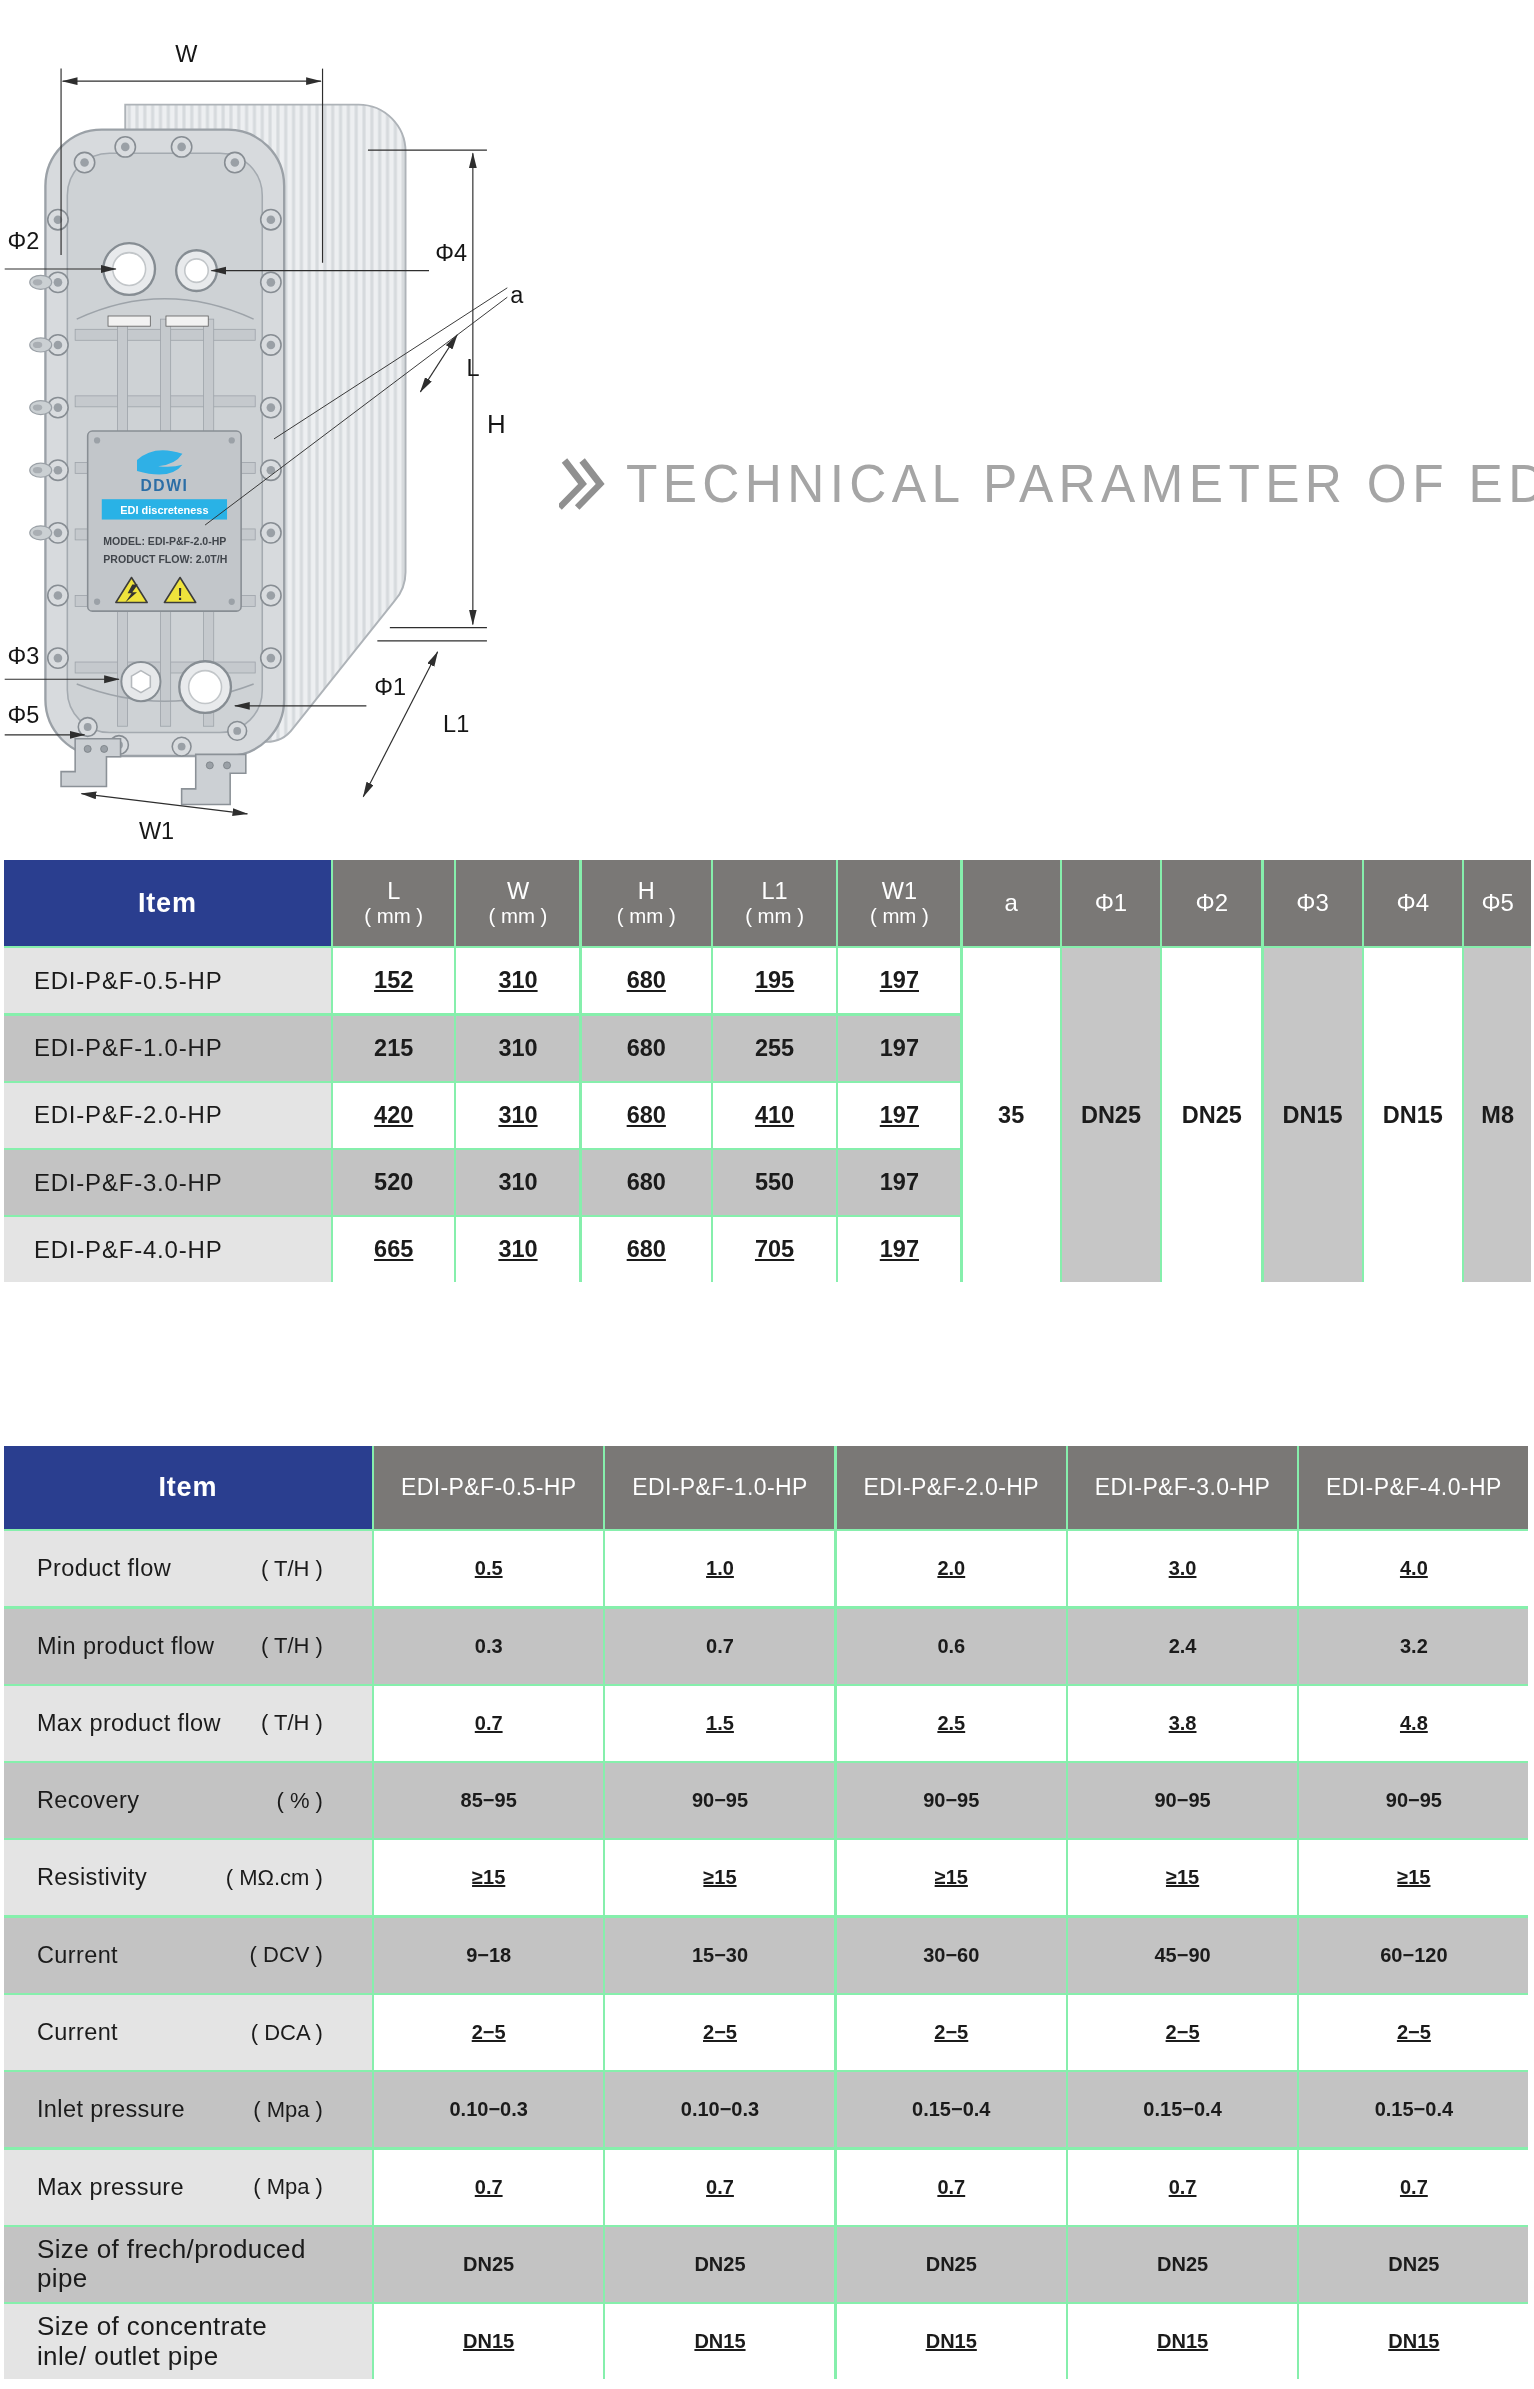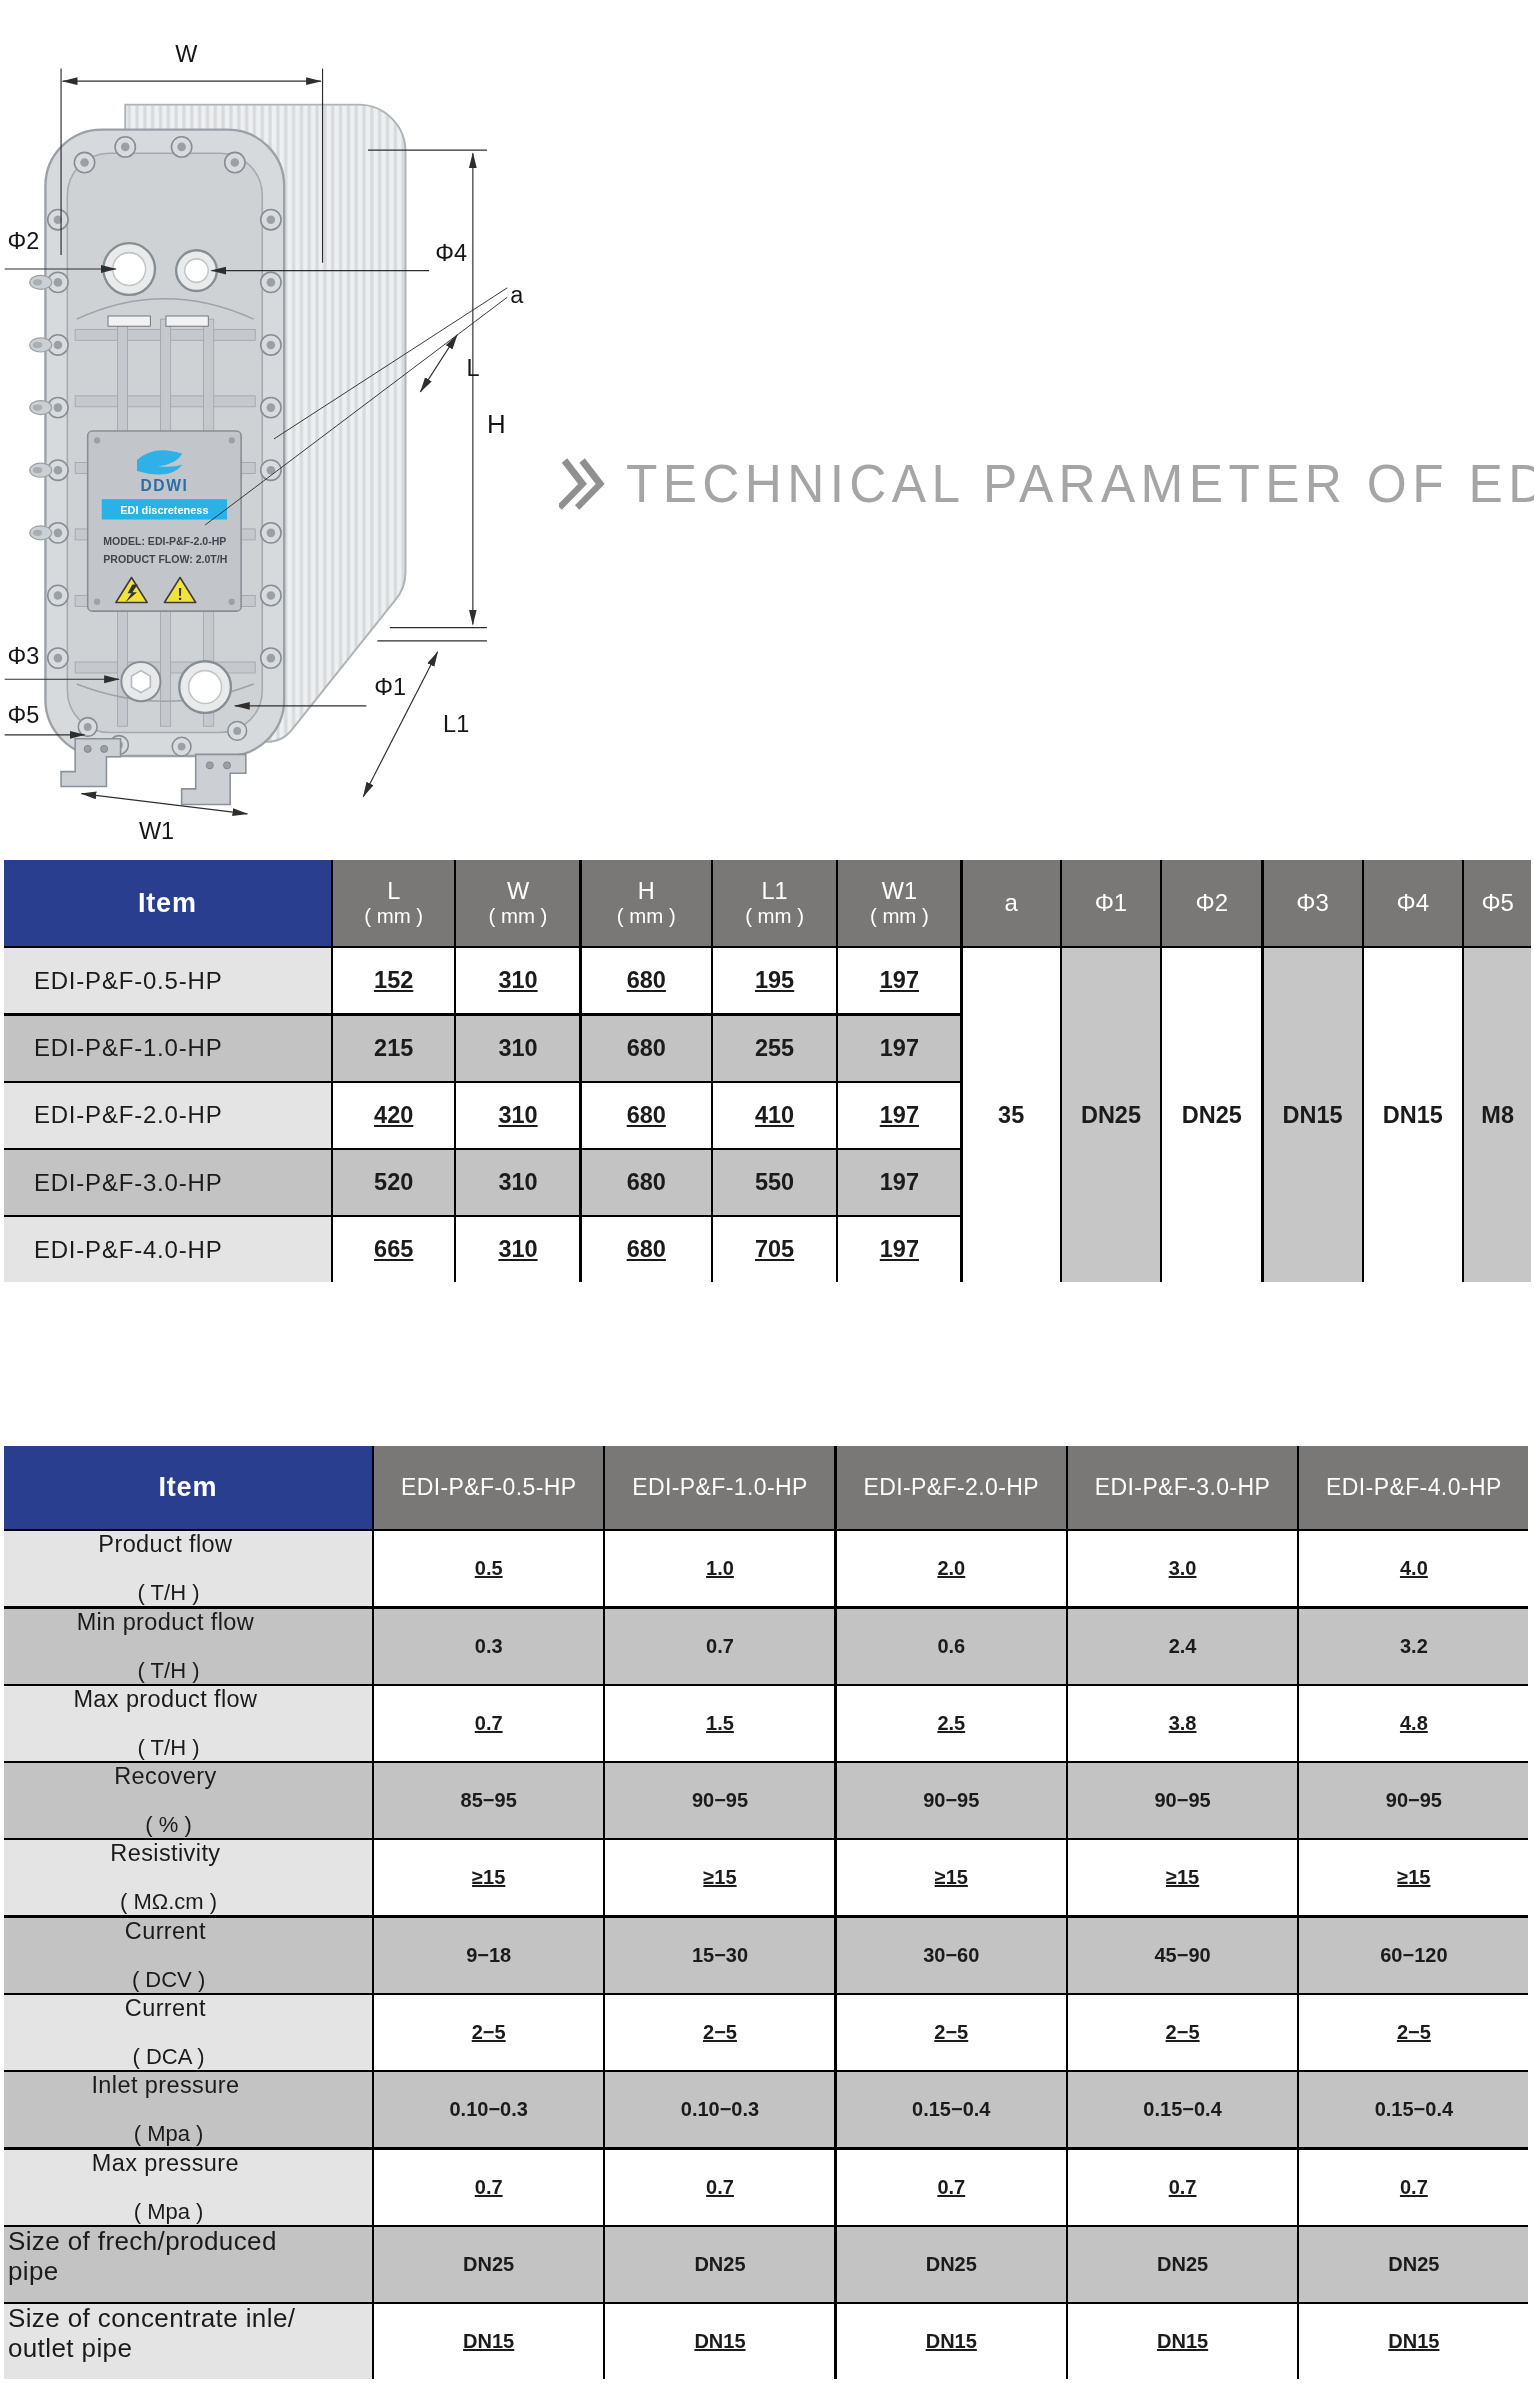--- a/index.html
+++ b/index.html
@@ -8,21 +8,21 @@
 
   
   .diagram{position:absolute;left:0;top:20.4px;width:548px;height:830px;}
 
   
   .title-row{position:absolute;left:559px;top:453px;display:flex;align-items:center;gap:20.4px;}
   .title-text{font-size:53px;color:#a5a5a5;letter-spacing:5.5px;white-space:nowrap;
               transform:scaleX(0.97);transform-origin:left center;font-weight:400;}
 
   
-  .grid{display:grid;gap:2.3px;background:#000000;position:absolute;}
+  .grid{display:grid;gap:2.3px;background:#86efac;position:absolute;}
   .cell{display:flex;align-items:center;justify-content:center;font-size:23.5px;}
   .hdr-blue{background:#2a3e8f;color:#fff;font-size:27px;font-weight:700;letter-spacing:0.8px;}
   .hdr-gray{background:#7a7876;color:#fff;flex-direction:column;line-height:1.08;font-size:23.5px;}
   .hdr-gray .unit{font-size:20.4px;}
   .item-cell{justify-content:flex-start;padding-left:30px;letter-spacing:0.8px;font-size:24px;}
   .val{font-weight:600;}
   .r-odd{background:#e4e4e4;}
   .r-even{background:#c3c3c3;}
   .v-odd{background:#ffffff;text-decoration:underline;}
   .v-even{background:#c3c3c3;}
@@ -36,21 +36,21 @@
   .t1-merge{grid-row:2 / span 5;}
   .c7{grid-column:7;} .c8{grid-column:8;} .c9{grid-column:9;}
   .c10{grid-column:10;} .c11{grid-column:11;} .c12{grid-column:12;}
   .t1 .spec-hdr{font-size:24px;}
 
   
   .t2{left:3.9px;top:1446px;
       grid-template-columns:368px repeat(5,229px);
       grid-template-rows:83px repeat(11,75px);}
   .t2 .model-hdr{background:#7a7876;color:#fff;font-size:23px;letter-spacing:0.4px;}
-  .t2 .param-cell{justify-content:space-between;padding:0 49px 0 4px;font-size:23.5px;text-align:left;flex-direction:column;}
+  .t2 .param-cell{justify-content:space-between;padding:0 49px 0 33px;font-size:23.5px;text-align:left;}
   .t2 .param-cell .p-label{letter-spacing:0.4px;}
   .t2 .param-cell .p-unit{font-size:22px;white-space:nowrap;padding-left:6.3px;}
   .t2 .param-wrap{line-height:1.15;font-size:26px;}
   .t2 .val{font-size:20px;}
 
   svg text{font-family:"Liberation Sans","DejaVu Sans",sans-serif;}
 </style>
 </head>
 <body>
 

